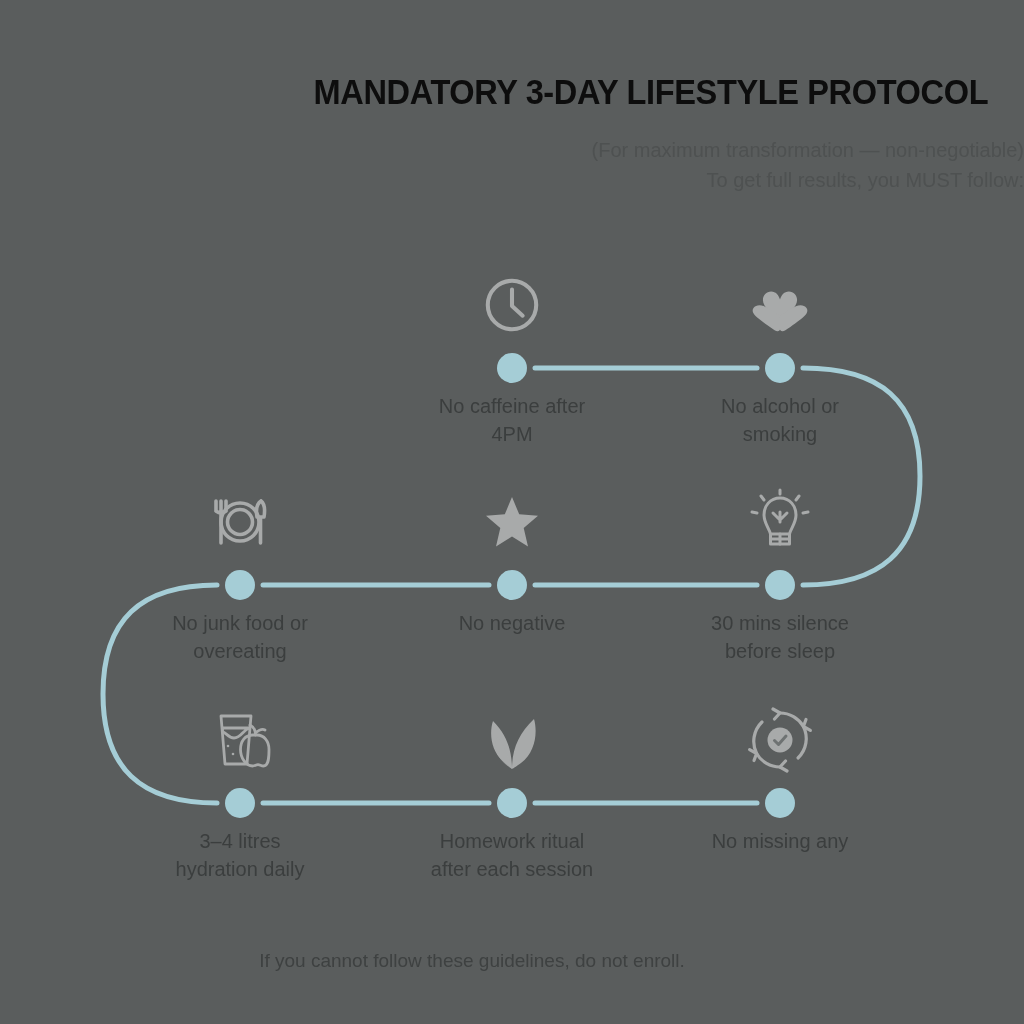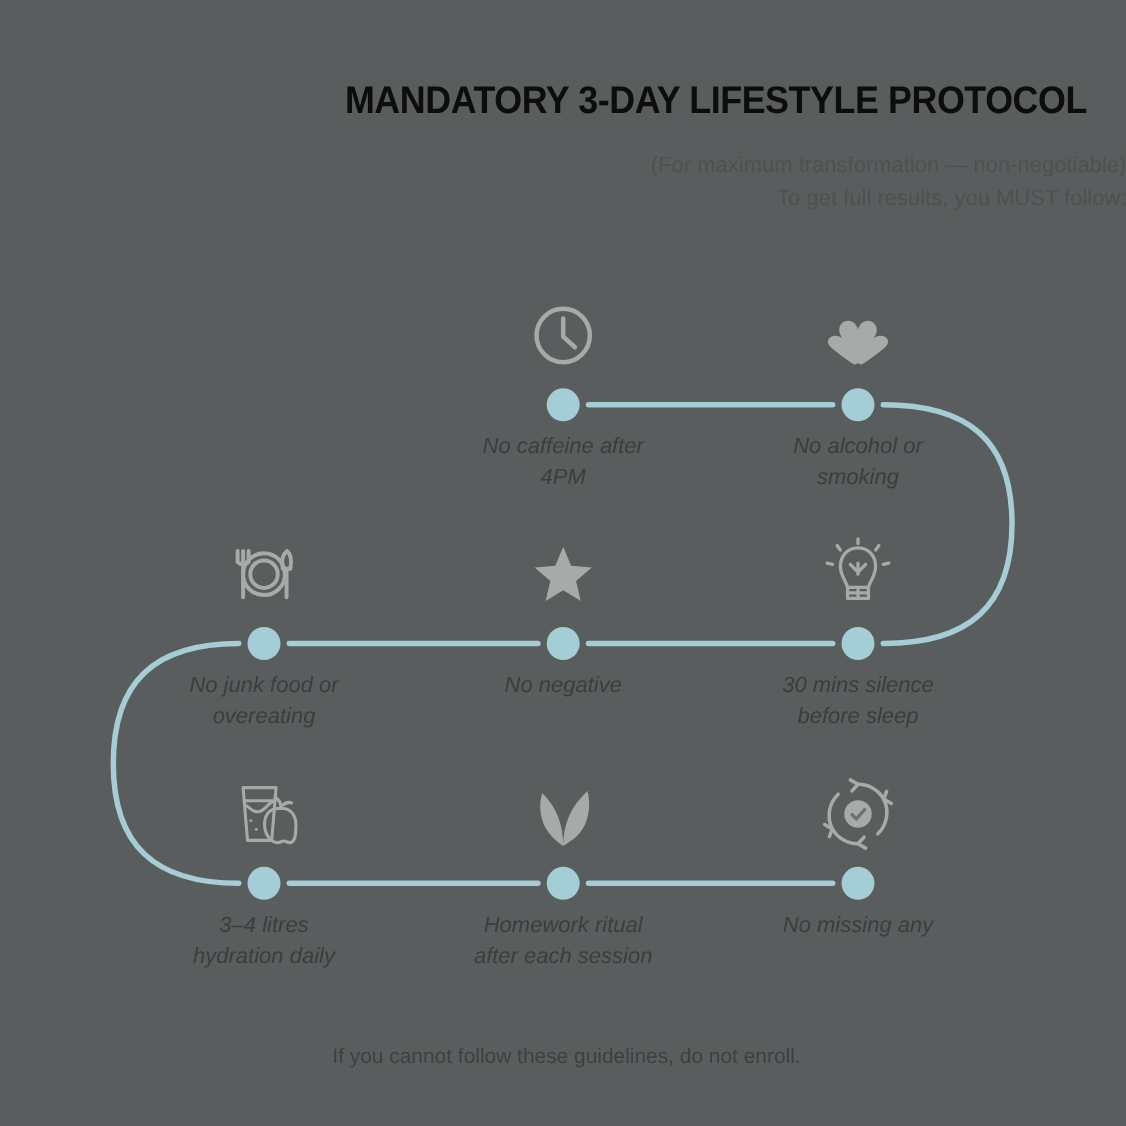--- a/index.html
+++ b/index.html
@@ -83,33 +83,31 @@
   .icon-wrap svg { display: block; }
   .label {
     position: absolute;
     left: -105px;
     top: 24px;
     width: 210px;
     text-align: center;
     font-size: 20px;
     line-height: 1.42;
     color: #3b3e3e;
-    font-style: italic;
   }
 
   
   .footer {
     position: absolute;
     top: 950px;
     left: 0;
     width: 944px;
     text-align: center;
     font-size: 19px;
     color: #3e4141;
-    padding-left: 43px;
   }
 </style>
 </head>
 <body>
 
 <div id="root">
 
   <div class="header">
     <div class="title">MANDATORY 3-DAY LIFESTYLE PROTOCOL</div>
     <div class="subtitle">

